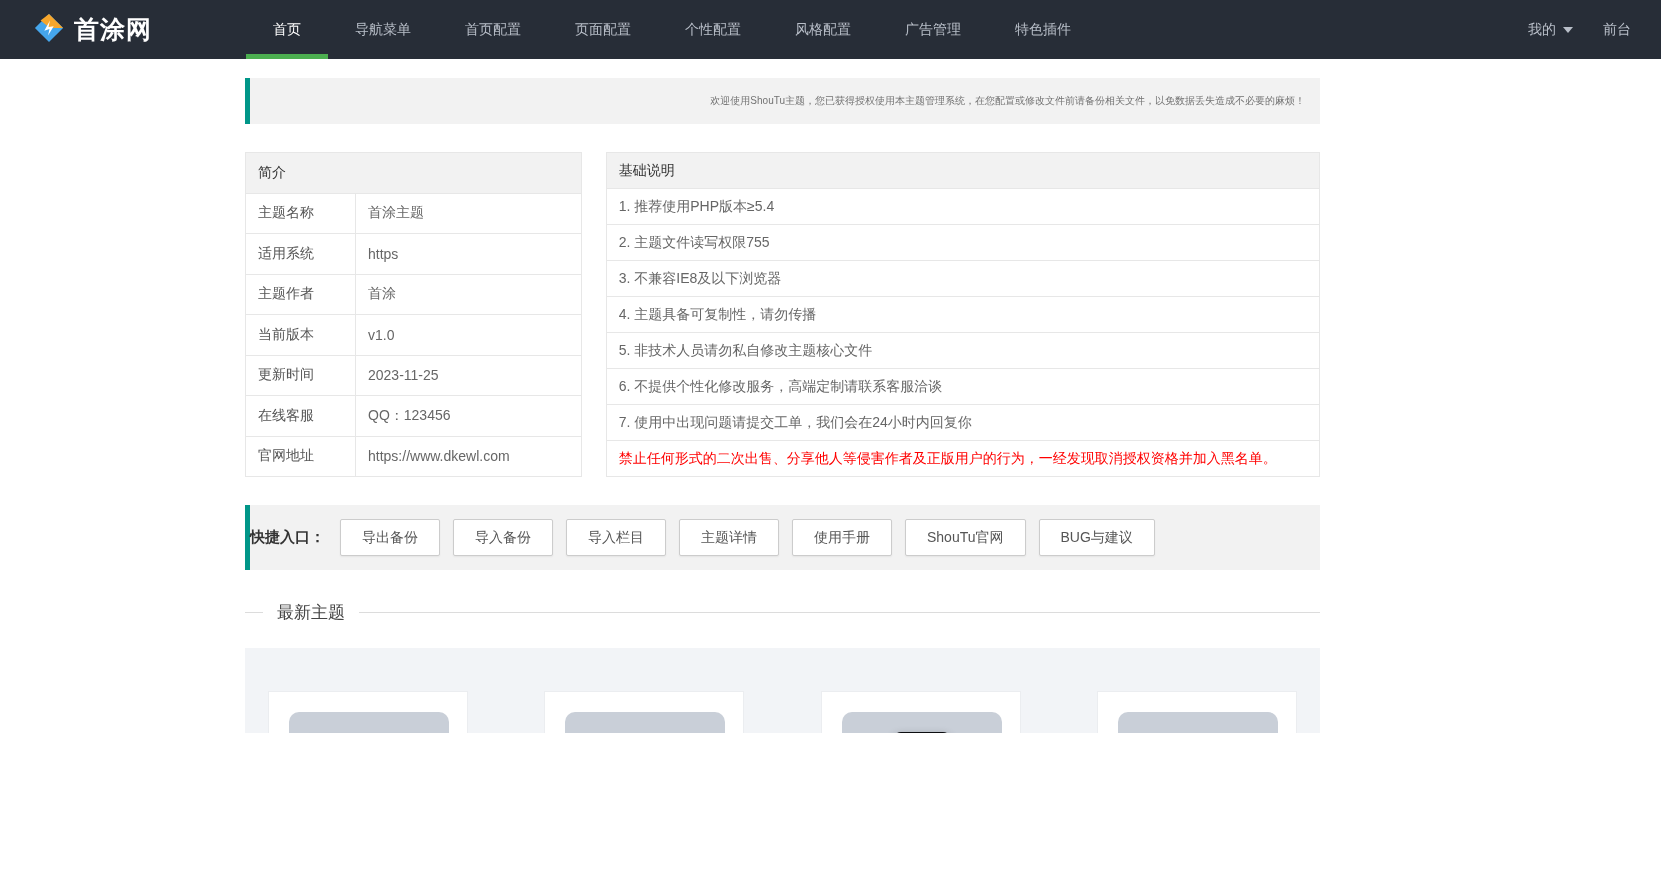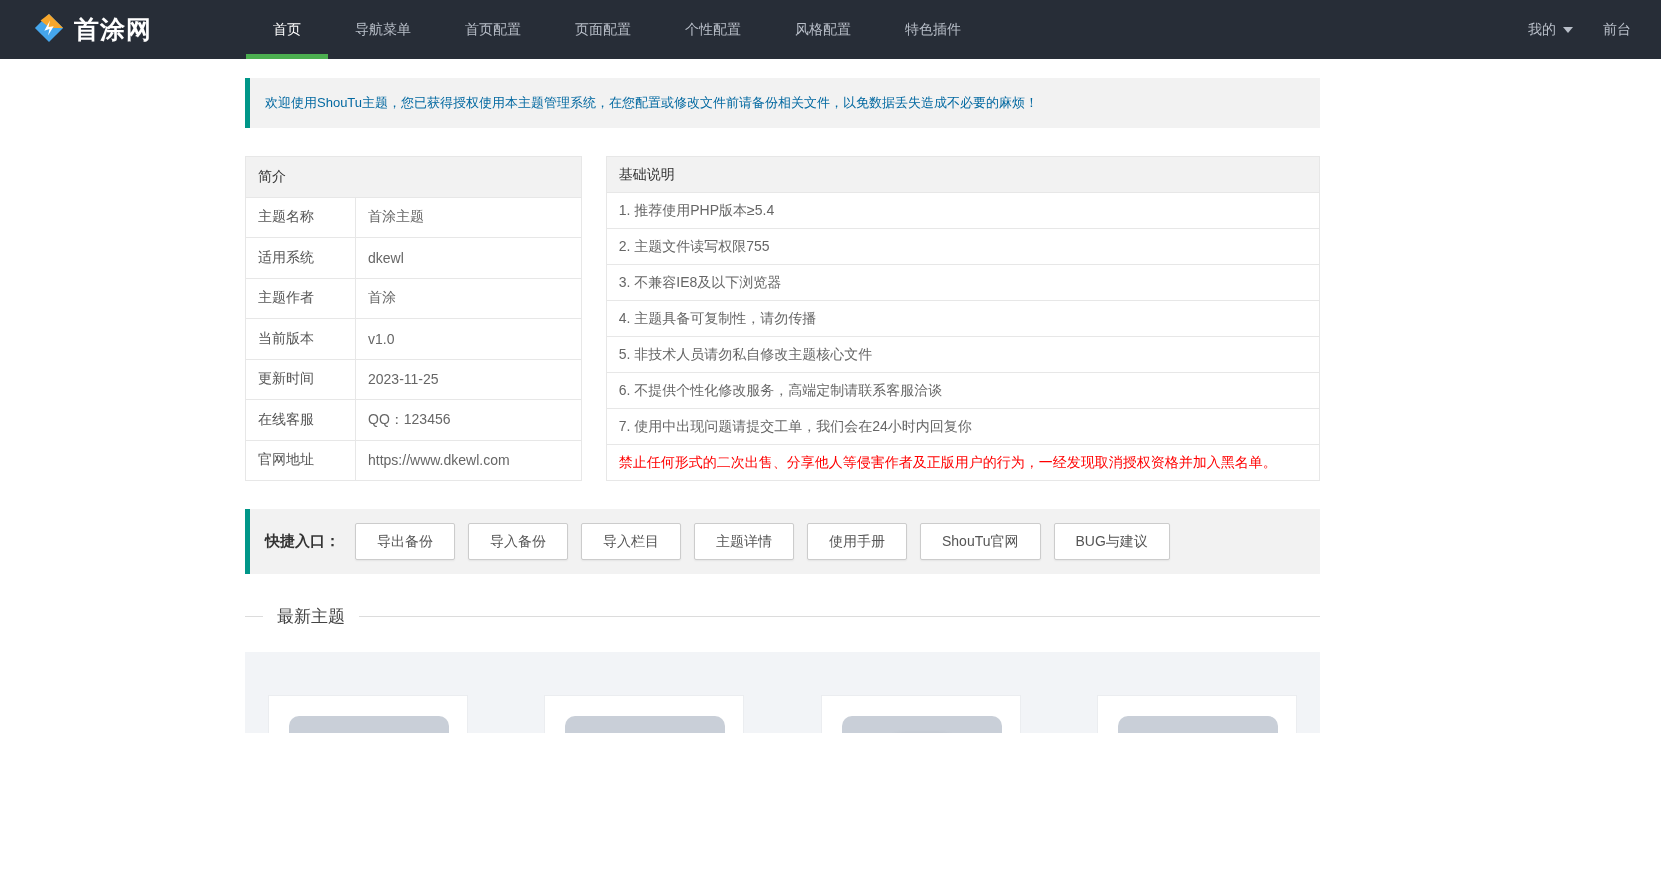--- a/index.html
+++ b/index.html
@@ -16,33 +16,33 @@
   .nav-item.is-active { color:#fff; }
   .nav-item.is-active::after { content:""; position:absolute; left:0; right:0; bottom:0; height:5px; background:#4caf50; }
   .topbar-spacer { flex:1; }
   .user-menu { display:flex; align-items:center; gap:7px; color:#b9bfc9; font-size:14px; margin-right:30px; cursor:pointer; }
   .caret { width:0; height:0; border-left:5px solid transparent; border-right:5px solid transparent; border-top:6px solid #b9bfc9; }
   .front-link { color:#b9bfc9; font-size:14px; cursor:pointer; }
 
   
   .main { margin-left:245px; width:1075px; }
 
-  .notice { margin-top:19px; background:#f2f2f2; border-left:5px solid #009688; padding:16px 15px; font-size:13px; color:#0369a1; }
+  .notice { margin-top:19px; background:#f2f2f2; border-left:5px solid #009688; padding:16px 15px; font-size:10px; color:#737373;text-align:right; }
 
   .tables-row { display:flex; gap:16px; margin-top:28px; }
   table { border-collapse:collapse; font-size:14px; color:#666; }
   table, th, td { border:1px solid #e7e7e7; }
   th, td { height:36px; padding:0 12px; text-align:left; font-weight:normal; }
   th { background:#f2f2f2; color:#333; }
   .t-intro { width:338px; }
   .t-intro td.lbl { width:110px; color:#555; }
   .t-notes { width:717px;margin-left:8px; }
   .warn-row td { color:#ff0000; }
 
-  .quick { margin-top:28px; background:#f2f2f2; border-left:5px solid #009688; height:65px; display:flex; align-items:center; padding-left:15px; gap:13px; }
+  .quick { margin-top:28px; background:#f2f2f2; border-left:5px solid #009688; height:65px; display:flex; align-items:center; gap:13px; }
   .quick-label { font-size:15px; font-weight:bold; color:#333; margin-right:2px; }
   .q-btn { background:#fff; border:1px solid #ccc; border-radius:2px; height:37px; padding:0 21px; font-size:14px; color:#555; cursor:pointer; box-shadow:0 1px 2px rgba(0,0,0,.06); font-family:inherit; }
 
   .section-title { margin-top:31px; display:flex; align-items:center; }
   .st-line-l { width:18px; height:1px; background:#dcdcdc; margin-right:8px; }
   .st-text { font-size:17px; color:#444; padding:0 6px; white-space:nowrap; }
   .st-line-r { flex:1; height:1px; background:#dcdcdc; margin-left:8px; }
 
   
   .panel { margin-top:24px; background:#f2f4f7; padding:43px 23px 40px; display:flex; justify-content:space-between; }
@@ -129,20 +129,21 @@
         <div class="nav-item">导航菜单</div>
 
         <div class="nav-item">首页配置</div>
 
         <div class="nav-item">页面配置</div>
 
         <div class="nav-item">个性配置</div>
 
         <div class="nav-item">风格配置</div>
 
+        <div class="nav-item">广告管理</div>
 
         <div class="nav-item">特色插件</div>
 
     </div>
 
     <div class="topbar-spacer"></div>
 
     <div class="user-menu">
       <span>我的</span>
       <span class="caret"></span>
@@ -162,21 +163,21 @@
               <th colspan="2">简介</th>
             </tr>
 
             <tr>
               <td class="lbl">主题名称</td>
               <td>首涂主题</td>
             </tr>
 
             <tr>
               <td class="lbl">适用系统</td>
-              <td>dkewl</td>
+              <td>https</td>
             </tr>
 
             <tr>
               <td class="lbl">主题作者</td>
               <td>首涂</td>
             </tr>
 
 
             <tr>
               <td class="lbl">当前版本</td>

